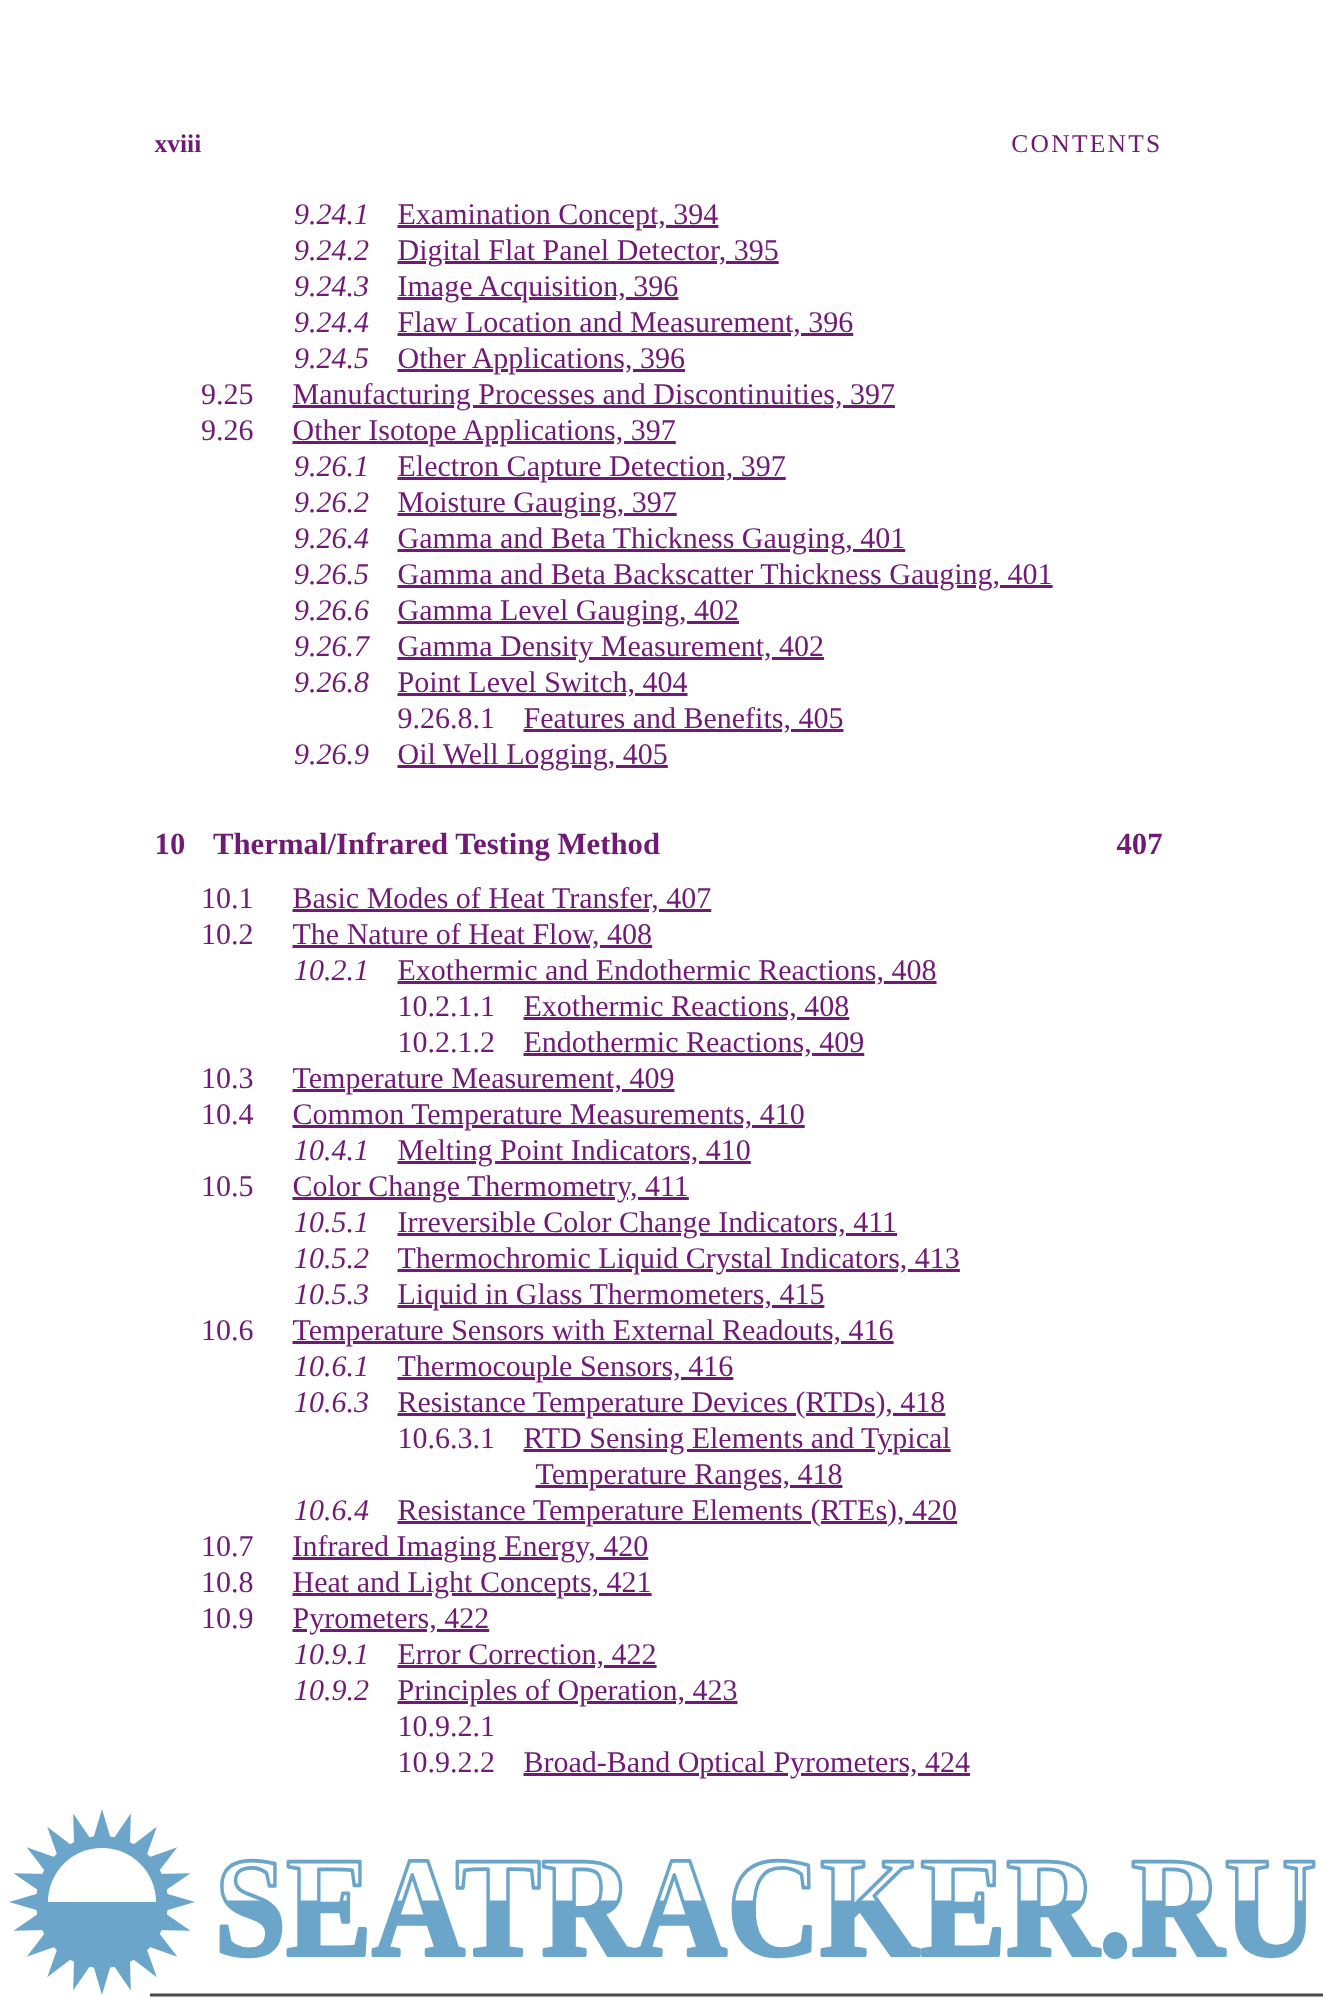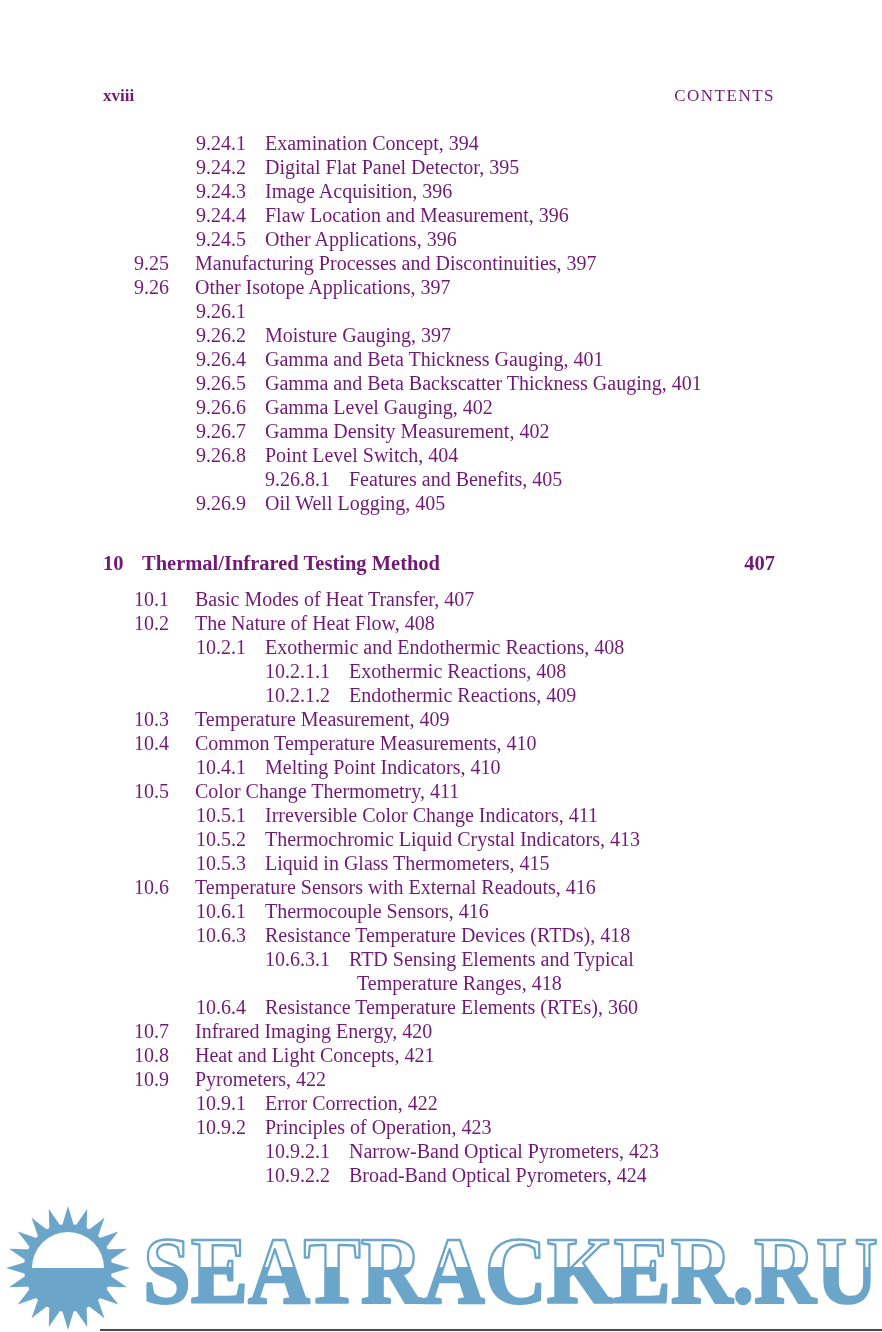--- a/index.html
+++ b/index.html
@@ -21,23 +21,23 @@
   }
   .folio { font-weight: bold; font-size: 17px; }
   .rhead { font-size: 17px; letter-spacing: 1.5px; }
   main {
     position: relative;
     z-index: 1;
     margin: 25px 107px 0 103px;
   }
   .row { display: flex; line-height: 24px; font-size: 20px; }
   .num { flex: none; }
-  .txt { flex: 1 1 auto; }
+  .txt { flex: 1 1 auto; text-decoration: underline; }
   .lvl2 { padding-left: 31px; }  .lvl2 .num { width: 61px; }
-  .lvl3 { padding-left: 93px; }  .lvl3 .num { width: 69px; }
+  .lvl3 { padding-left: 93px; }  .lvl3 .num { width: 69px; font-style: italic; }
   .lvl4 { padding-left: 162px; } .lvl4 .num { width: 84px; }
   .cont { padding-left: 254px; }
   .chapter {
     display: flex;
     font-weight: bold;
     font-size: 20.5px;
     line-height: 24px;
     margin: 36px 0 12px 0;
     justify-content: space-between;
   }
@@ -107,20 +107,21 @@
     <span class="txt">Manufacturing Processes and Discontinuities, 397</span>
   </div>
 
   <div class="row lvl2">
     <span class="num">9.26</span>
     <span class="txt">Other Isotope Applications, 397</span>
   </div>
 
   <div class="row lvl3">
     <span class="num">9.26.1</span>
+    <span class="txt">Electron Capture Detection, 397</span>
   </div>
 
   <div class="row lvl3">
     <span class="num">9.26.2</span>
     <span class="txt">Moisture Gauging, 397</span>
   </div>
 
 
   <div class="row lvl3">
     <span class="num">9.26.4</span>
@@ -244,21 +245,21 @@
     <span class="txt">RTD Sensing Elements and Typical</span>
   </div>
 
   <div class="row cont">
 
     <span class="txt">Temperature Ranges, 418</span>
   </div>
 
   <div class="row lvl3">
     <span class="num">10.6.4</span>
-    <span class="txt">Resistance Temperature Elements (RTEs), 360</span>
+    <span class="txt">Resistance Temperature Elements (RTEs), 420</span>
   </div>
 
   <div class="row lvl2">
     <span class="num">10.7</span>
     <span class="txt">Infrared Imaging Energy, 420</span>
   </div>
 
   <div class="row lvl2">
     <span class="num">10.8</span>
     <span class="txt">Heat and Light Concepts, 421</span>
@@ -274,21 +275,20 @@
     <span class="txt">Error Correction, 422</span>
   </div>
 
   <div class="row lvl3">
     <span class="num">10.9.2</span>
     <span class="txt">Principles of Operation, 423</span>
   </div>
 
   <div class="row lvl4">
     <span class="num">10.9.2.1</span>
-    <span class="txt">Narrow-Band Optical Pyrometers, 423</span>
   </div>
 
   <div class="row lvl4">
     <span class="num">10.9.2.2</span>
     <span class="txt">Broad-Band Optical Pyrometers, 424</span>
   </div>
 </main>
 
   <div class="edge-line"></div>
 

